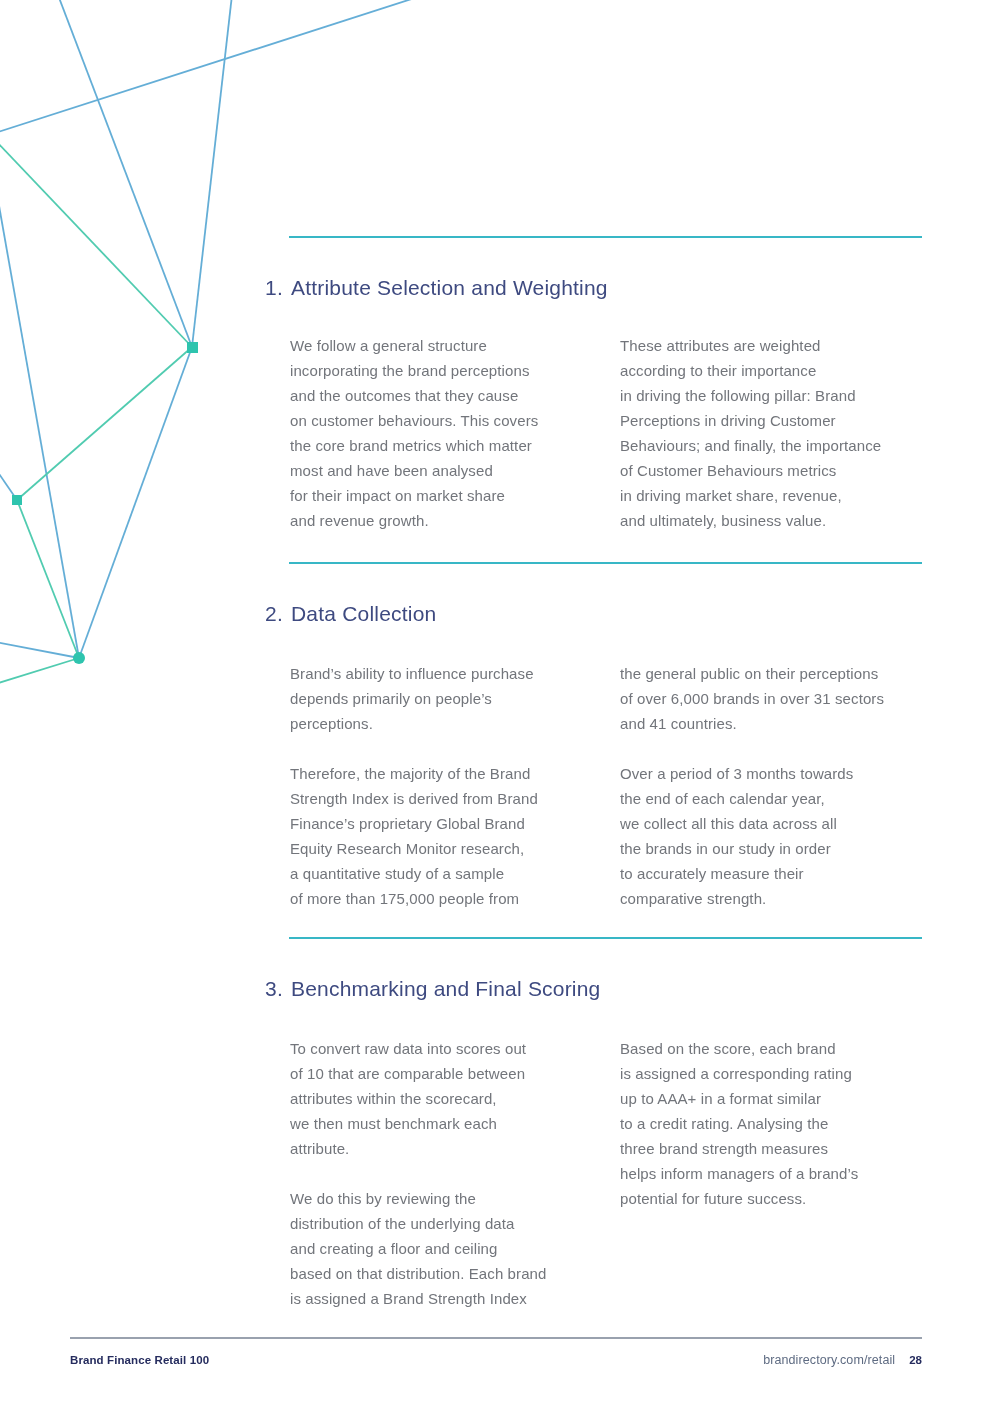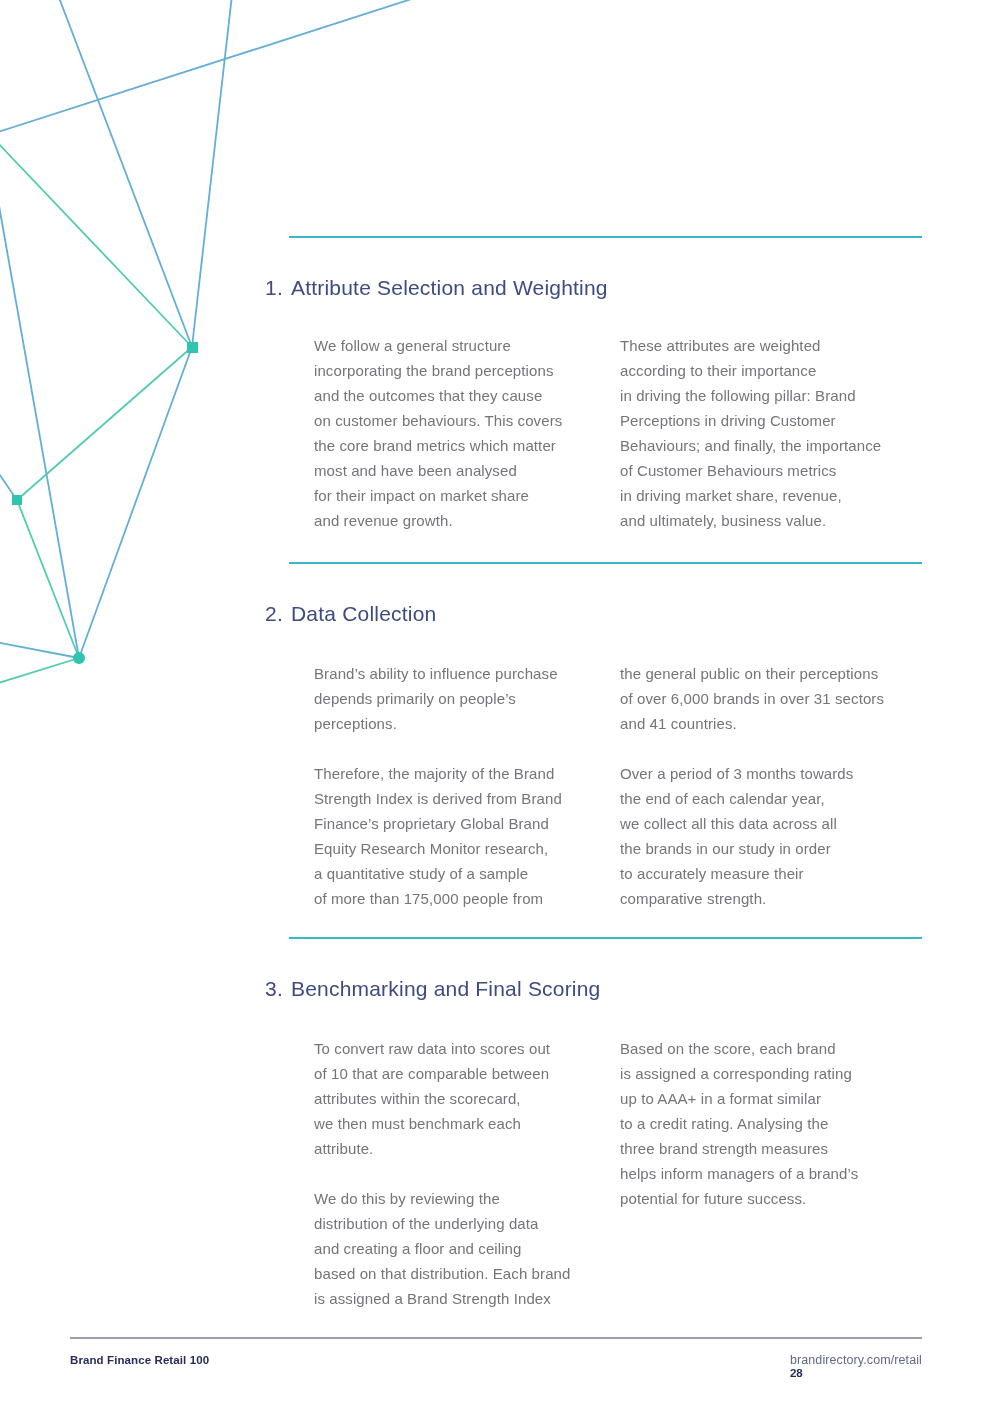--- a/index.html
+++ b/index.html
@@ -16,38 +16,38 @@
   
   .sec{position:absolute;left:0;top:0;width:992px;z-index:2;}
   .divider{position:absolute;left:289px;top:0;width:633px;height:2px;background:#38b7c6;}
   .sec-heading{
     position:absolute;left:265px;top:40px;margin:0;font-weight:400;
     font-size:21px;color:#3e4a80;letter-spacing:.2px;white-space:nowrap;
   }
   .sec-num{display:inline-block;width:26px;}
   .cols{position:absolute;left:290px;top:97px;display:flex;}
   .col{width:327px;}
-  .col.c1{margin-right:0px;margin-left:24px;}
+  .col.c1{margin-right:0px;}
   .col.c2{margin-left:3px;}
   .cols .col.c1{position:absolute;left:0;top:0;}
   .cols .col.c2{position:absolute;left:327px;top:0;}
   .col p{
     margin:0 0 25px 0;font-size:15px;line-height:25px;color:#72757b;
     white-space:pre-line;letter-spacing:.1px;
   }
   .col p:last-child{margin-bottom:0;}
   
   .footer-line{position:absolute;left:70px;top:1337px;width:852px;height:2px;background:#99a1ae;z-index:2;}
   .footer-left{
     position:absolute;left:70px;top:1354px;font-size:11.5px;font-weight:700;
     color:#252c5e;z-index:2;letter-spacing:.1px;
   }
   .footer-right{
     position:absolute;right:70px;top:1353px;display:flex;align-items:baseline;
-    z-index:2;flex-direction:column;
+    gap:14px;z-index:2;
   }
   .footer-url{font-size:12.5px;color:#5e6b82;letter-spacing:.1px;}
   .footer-page{font-size:11.5px;font-weight:700;color:#252c5e;}
 </style>
 </head>
 <body>
 
 <div class="page">
 
   <svg class="network" width="992" height="730" viewBox="0 0 992 730">

